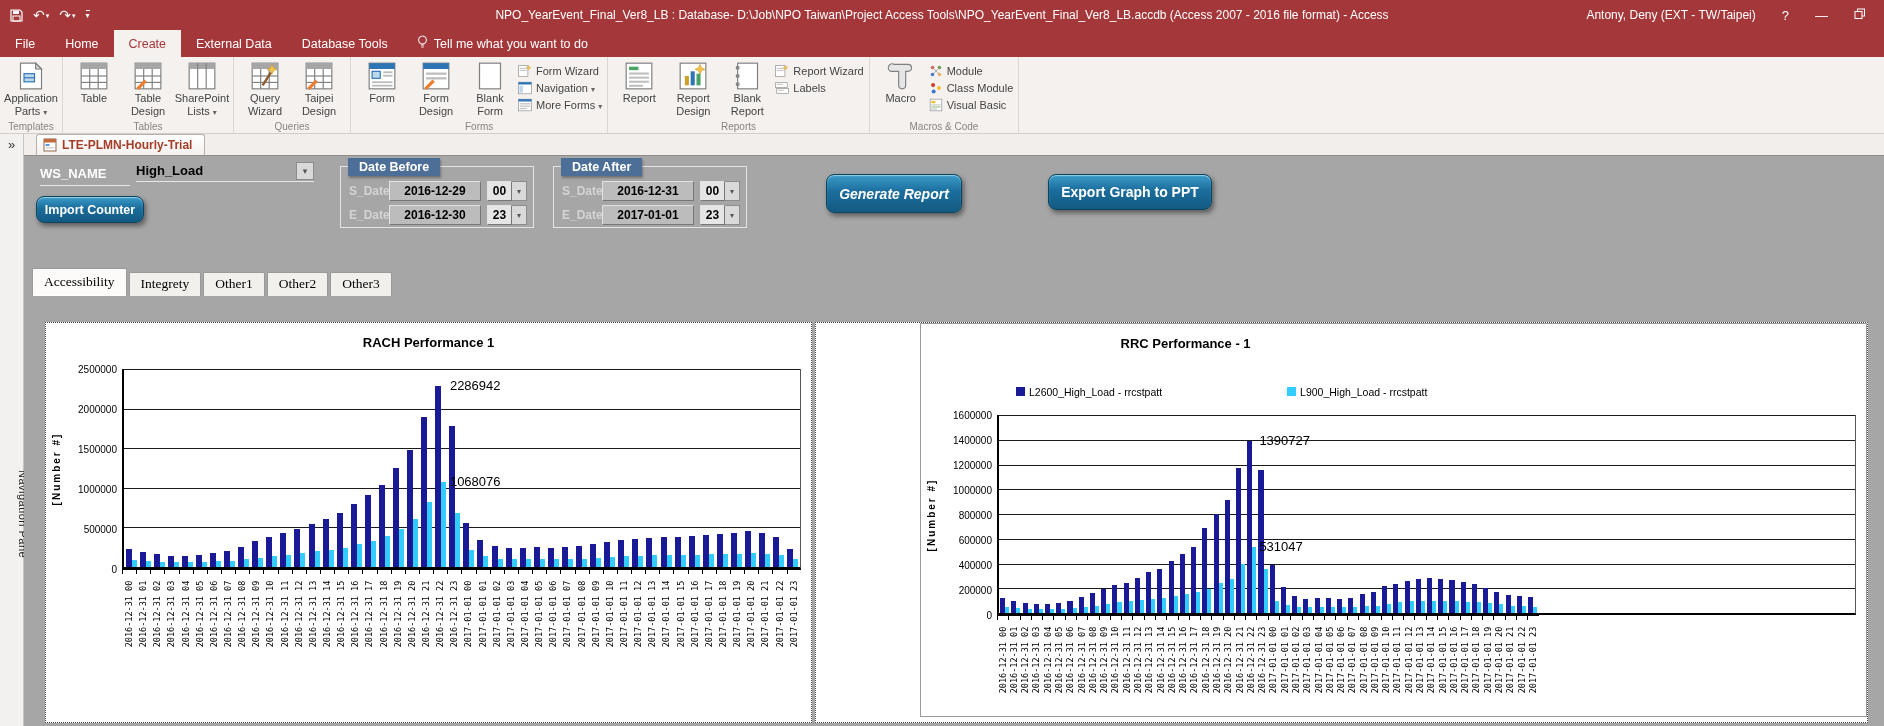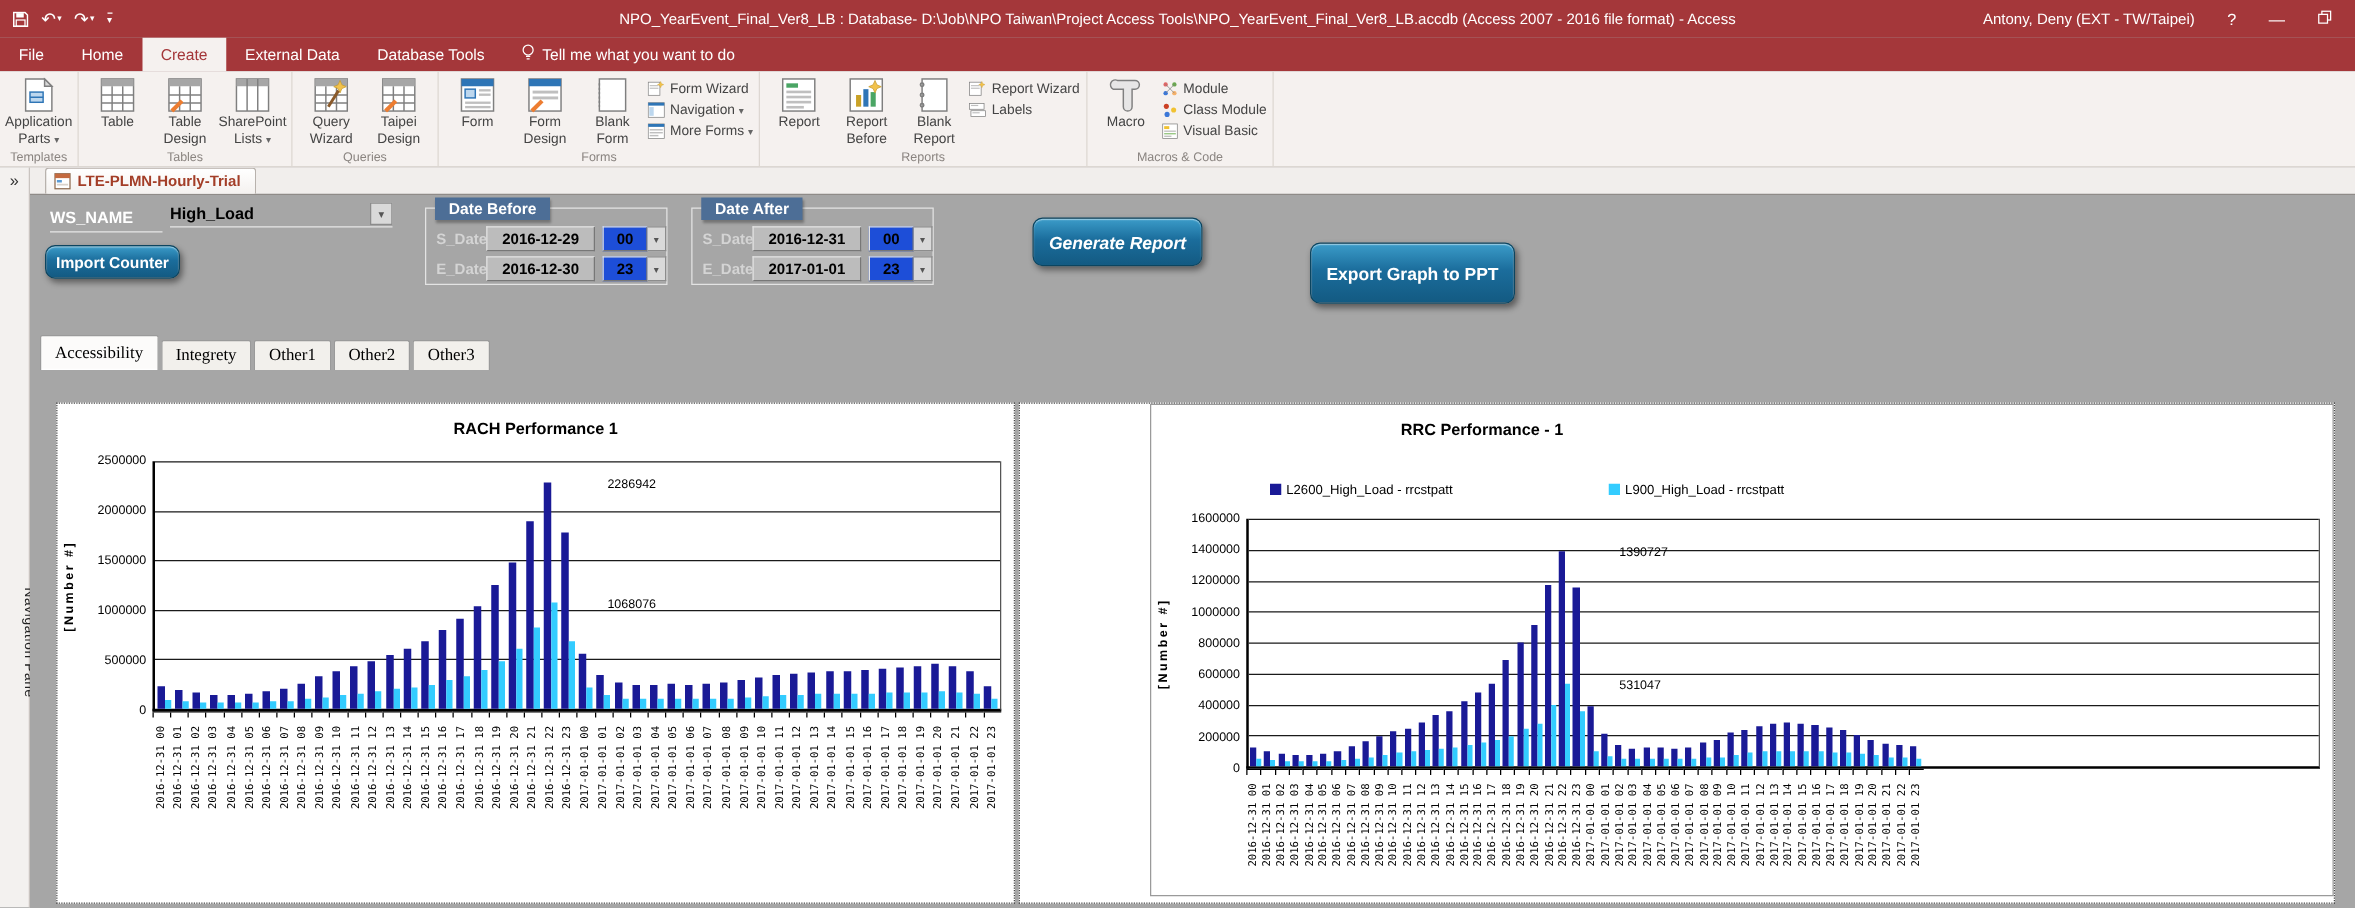--- a/index.html
+++ b/index.html
@@ -49,30 +49,30 @@
   .form { flex:1; background:#A6A6A6; position:relative; min-height:0; }
 
   .ws-label { position:absolute; left:16px; top:10px; color:#fff; font-weight:bold; font-size:13px; width:90px; border-bottom:1px solid #e6e6e6; padding-bottom:4px; }
   .ws-combo { position:absolute; left:112px; top:6px; width:178px; display:flex; align-items:flex-end; border-bottom:1px solid #e6e6e6; padding-bottom:1px; cursor:default; }
   .ws-combo .cval { font-weight:bold; font-size:13px; color:#000; flex:1; padding-bottom:2px; }
   .ws-combo .cbtn { width:18px; height:18px; background:#d9d9d9; border:1px solid #8c8c8c; color:#555; font-size:9px; display:flex; align-items:center; justify-content:center; }
 
   .blue-btn { background:linear-gradient(#3b9cc9,#1b6d9c 45%,#135a82); border:1px solid #0c4560; border-radius:8px; color:#fff; font-weight:bold; box-shadow:2px 3px 5px rgba(0,0,0,.45), inset 0 1px 1px rgba(255,255,255,.5); display:flex; align-items:center; justify-content:center; cursor:default; }
   .import-btn { position:absolute; left:12px; top:40px; width:108px; height:27px; font-size:12.5px; }
   .gen-btn { position:absolute; left:802px; top:18px; width:136px; height:39px; font-size:14px;font-style:italic; }
-  .exp-btn { position:absolute; left:1024px; top:18px; width:164px; height:49px; font-size:14px;margin-top:20px; }
+  .exp-btn { position:absolute; left:1024px; top:18px; width:164px; height:36px; font-size:14px; }
 
   .dgroup { position:absolute; top:10px; width:194px; height:62px; border:1px solid #e3e3e3; }
   .dgroup .dhead { position:absolute; top:-9px; left:7px; background:#4D6E96; color:#fff; font-weight:bold; font-size:12.5px; padding:2px 11px; box-shadow:1px 2px 2px rgba(0,0,0,.3); }
   .drow { position:absolute; left:0; right:0; display:flex; align-items:center; }
   .drow.r1 { top:14px; } .drow.r2 { top:38px; }
   .dlabel { width:48px; padding-left:8px; color:#d4d4d4; font-weight:bold; font-size:12px; }
   .dval { width:92px; height:20px; background:#bcbcbc; border:1px solid; border-color:#e2e2e2 #777 #777 #e2e2e2; font-weight:bold; font-size:12px; color:#000; display:flex; align-items:center; justify-content:center; cursor:default; }
   .hourbox { margin-left:6px; display:flex; height:20px; cursor:default; }
-  .hourbox .hval { width:36px; background:#1d4ed8; border:1px solid; border-color:#e2e2e2 #777 #777 #e2e2e2; font-weight:bold; font-size:12px; display:flex; align-items:center; justify-content:center; }
+  .hourbox .hval { width:25px; background:#e5e5e5; border:1px solid; border-color:#e2e2e2 #777 #777 #e2e2e2; font-weight:bold; font-size:12px; display:flex; align-items:center; justify-content:center; }
   .hourbox .hbtn { width:15px; background:#d9d9d9; border:1px solid #8c8c8c; border-left:none; font-size:8px; color:#555; display:flex; align-items:center; justify-content:center; }
 
   .subtabs { position:absolute; left:8px; top:112px; display:flex; align-items:flex-end; }
   .stab { font-family:"Liberation Serif",serif; font-size:13.5px; color:#000; background:#f2f0ec; border:1px solid #9a9a9a; border-bottom:none; border-radius:2px 2px 0 0; padding:3px 11px 4px 11px; margin-right:2px; cursor:default; }
   .stab.active { background:#fcfbfa; padding-top:5px; padding-bottom:6px; box-shadow:0 -1px 0 #fff inset; }
 
   .charts { position:absolute; left:21px; right:16px; top:166px; bottom:3px; display:flex; gap:3px; }
   .panel { background:#fff; border:1px dotted #4a4a4a; }
   .panel.left { width:767px; flex:0 0 auto; }
   .panel.right { flex:1; position:relative; }
@@ -91,21 +91,21 @@
   .c-yticks { width:56px; position:relative; height:200px; flex:0 0 auto; }
   .c-ytick { position:absolute; right:5px; transform:translateY(-50%); font-size:10px; color:#000; }
   .c-plotcol { flex:1; display:flex; flex-direction:column; min-width:0; }
   .c-plot { height:200px; position:relative; border-left:2px solid #000; border-bottom:2px solid #000; border-right:1px solid #555; background:#fff; }
   .gridline { position:absolute; left:0; right:0; height:1px; background:#1a1a1a; }
   .bars-row { position:absolute; left:0; bottom:0; height:100%; display:flex; }
   .bar-group { flex:1; display:flex; align-items:flex-end; justify-content:center; height:100%; }
   .bar { display:inline-block; }
   .bar.s0 { width:45%; max-width:6px; min-width:3px; }
   .bar.s1 { width:36%; max-width:5px; min-width:2px; }
-  .anno { position:absolute; font-size:10px; color:#000; white-space:nowrap; transform:translateY(7px);margin-left:36px; }
+  .anno { position:absolute; font-size:13px; color:#000; white-space:nowrap; transform:translateY(7px); }
   .c-xlabels { display:flex; height:86px; }
   .xl { flex:1; position:relative; border-top:1px solid #000; }
   .xl::before { content:''; position:absolute; top:0; left:0; width:1px; height:4px; background:#000; }
   .xl span { position:absolute; left:50%; top:44px; transform:translate(-50%,-50%) rotate(-90deg); white-space:nowrap; font-family:"DejaVu Sans Mono",monospace; font-size:8.5px; color:#000; }
   .c-rightpad { width:10px; flex:0 0 auto; }
 </style>
 </head>
 <body>
 
 <div class="app">
@@ -311,21 +311,21 @@
           <span class="blabel">Report</span>
         </div>
         <div class="bigbtn">
           <span class="bicon"><svg width="28" height="28" viewBox="0 0 24 24">
               <rect x="1" y="1" width="22" height="22" fill="#fff" stroke="#7f7f7f"></rect>
               <rect x="5" y="12" width="3.5" height="8" fill="#c9a227"></rect>
               <rect x="10" y="8" width="3.5" height="12" fill="#2E75B6"></rect>
               <rect x="15" y="10" width="3.5" height="10" fill="#4aa564"></rect>
               <path d="M18 2 l1.3 3 3 1.3 -3 1.3 -1.3 3 -1.3 -3 -3 -1.3 3 -1.3 z" fill="#f2c24b" stroke="#c79a2d" stroke-width=".5"></path>
             </svg></span>
-          <span class="blabel">Report Before</span>
+          <span class="blabel">Report Design</span>
         </div>
         <div class="bigbtn">
           <span class="bicon"><svg width="28" height="28" viewBox="0 0 24 24">
               <rect x="4" y="1" width="17" height="22" fill="#fff" stroke="#7f7f7f"></rect>
               <circle cx="4" cy="5" r="1.2" fill="none" stroke="#7f7f7f"></circle>
               <circle cx="4" cy="12" r="1.2" fill="none" stroke="#7f7f7f"></circle>
               <circle cx="4" cy="19" r="1.2" fill="none" stroke="#7f7f7f"></circle>
             </svg></span>
           <span class="blabel">Blank Report</span>
         </div>

